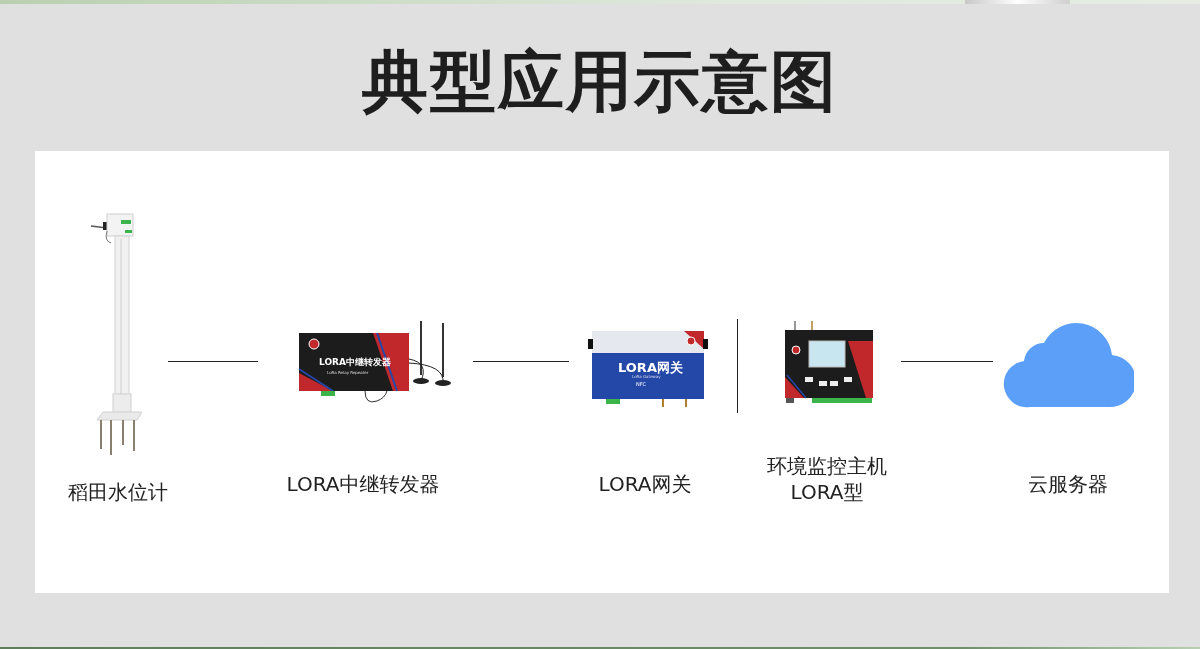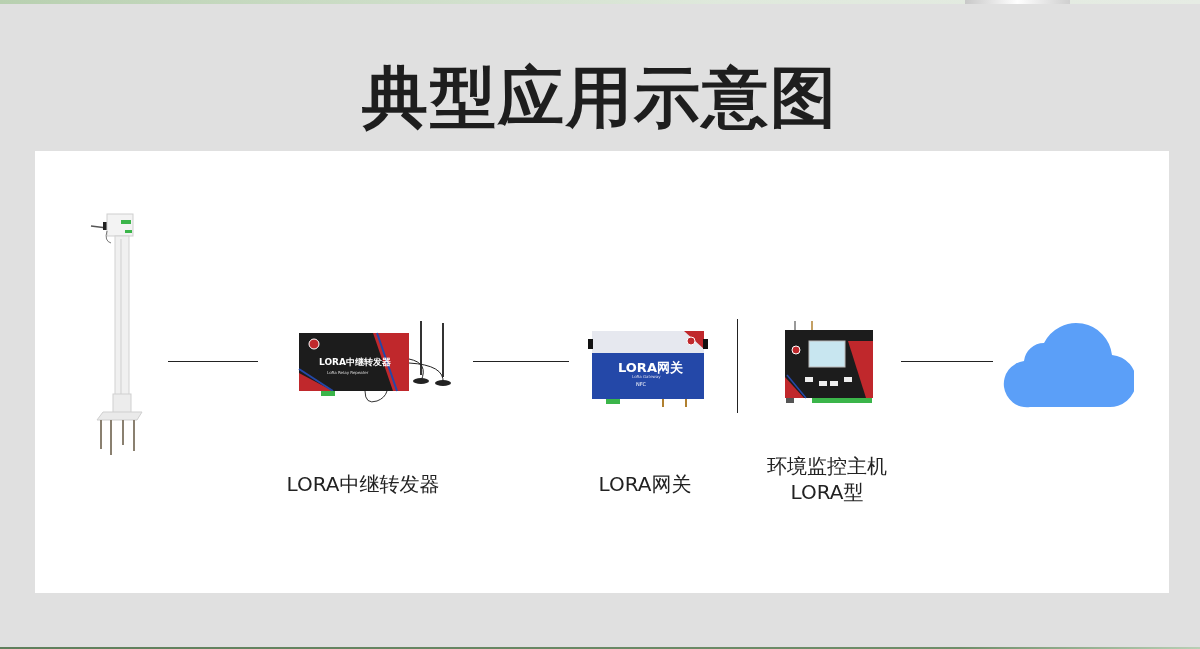--- a/index.html
+++ b/index.html
@@ -17,21 +17,20 @@
     background:linear-gradient(90deg,#c8c8c8,#ffffff,#cfcfcf);
   }
   .bottombar {
     position:absolute; left:0; bottom:0; width:1200px; height:2px;
     background:linear-gradient(90deg,#5f7f5c 0%,#6f8e6a 80%,#b9cfb5 100%);
   }
   .title {
     position:absolute; left:0; top:42px; width:1200px; text-align:center;
     font-size:66px; font-weight:bold; color:#1e1e1e; letter-spacing:2px;
     line-height:80px;
-    margin-top:16px;
   }
   .panel {
     position:absolute; left:35px; top:151px; width:1134px; height:442px;
     background:#ffffff;
   }
   .label {
     position:absolute; font-size:20px; color:#222; white-space:nowrap;
     text-align:center; line-height:26px;
   }
   .conn { position:absolute; height:1px; background:#222; }
@@ -58,20 +57,21 @@
     <path d="M22 22 q-3 10 4 12" fill="none" stroke="#777" stroke-width="1"></path>
     <rect x="30" y="27" width="14" height="160" fill="#f0f0f0" stroke="#d2d2d2"></rect>
     <line x1="36" y1="30" x2="36" y2="185" stroke="#cfcfcf"></line>
     <rect x="28" y="185" width="18" height="20" fill="#ececec" stroke="#d0d0d0"></rect>
     <polygon points="12,211 52,211 57,203 18,203" fill="#eaeaea" stroke="#cfcfcf"></polygon>
     <line x1="16" y1="211" x2="16" y2="240" stroke="#8a8070" stroke-width="2"></line>
     <line x1="26" y1="211" x2="26" y2="246" stroke="#8a8070" stroke-width="2"></line>
     <line x1="38" y1="211" x2="38" y2="236" stroke="#8a8070" stroke-width="2"></line>
     <line x1="49" y1="211" x2="49" y2="242" stroke="#8a8070" stroke-width="2"></line>
   </svg>
+  <div class="label" style="left:18px;top:328px;width:130px;">稻田水位计</div>
 
   <div class="conn" style="left:133px;top:210px;width:90px;"></div>
 
   <svg class="device" style="left:258px;top:168px;" width="170" height="96" viewBox="0 0 170 96">
     <rect x="6" y="14" width="110" height="58" fill="#1c1c1c"></rect>
     <polygon points="80,14 116,14 116,72 100,72" fill="#c0282c"></polygon>
     <polygon points="6,54 40,72 6,72" fill="#c0282c"></polygon>
     <line x1="6" y1="50" x2="40" y2="72" stroke="#2448a8" stroke-width="2"></line>
     <line x1="84" y1="14" x2="104" y2="72" stroke="#2448a8" stroke-width="2"></line>
     <circle cx="21" cy="25" r="5" fill="#c0282c" stroke="#fff" stroke-width="1"></circle>
@@ -127,16 +127,17 @@
   <div class="label" style="left:722px;top:302px;width:140px;">
     <div>环境监控主机</div>
     <div>LORA型</div>
   </div>
 
   <div class="conn" style="left:866px;top:210px;width:92px;"></div>
 
   <svg class="device" style="left:967px;top:170px;" width="132" height="88" viewBox="0 0 132 88">
     <path d="M28 86 H106 A26 26 0 0 0 110 34 A36 36 0 0 0 42 22 A20 20 0 0 0 22 40 A23 23 0 0 0 28 86 Z" fill="#5b9ff8"></path>
   </svg>
+  <div class="label" style="left:968px;top:320px;width:130px;">云服务器</div>
 
 </div>
 
 <div class="bottombar"></div>
 
 </body></html>

